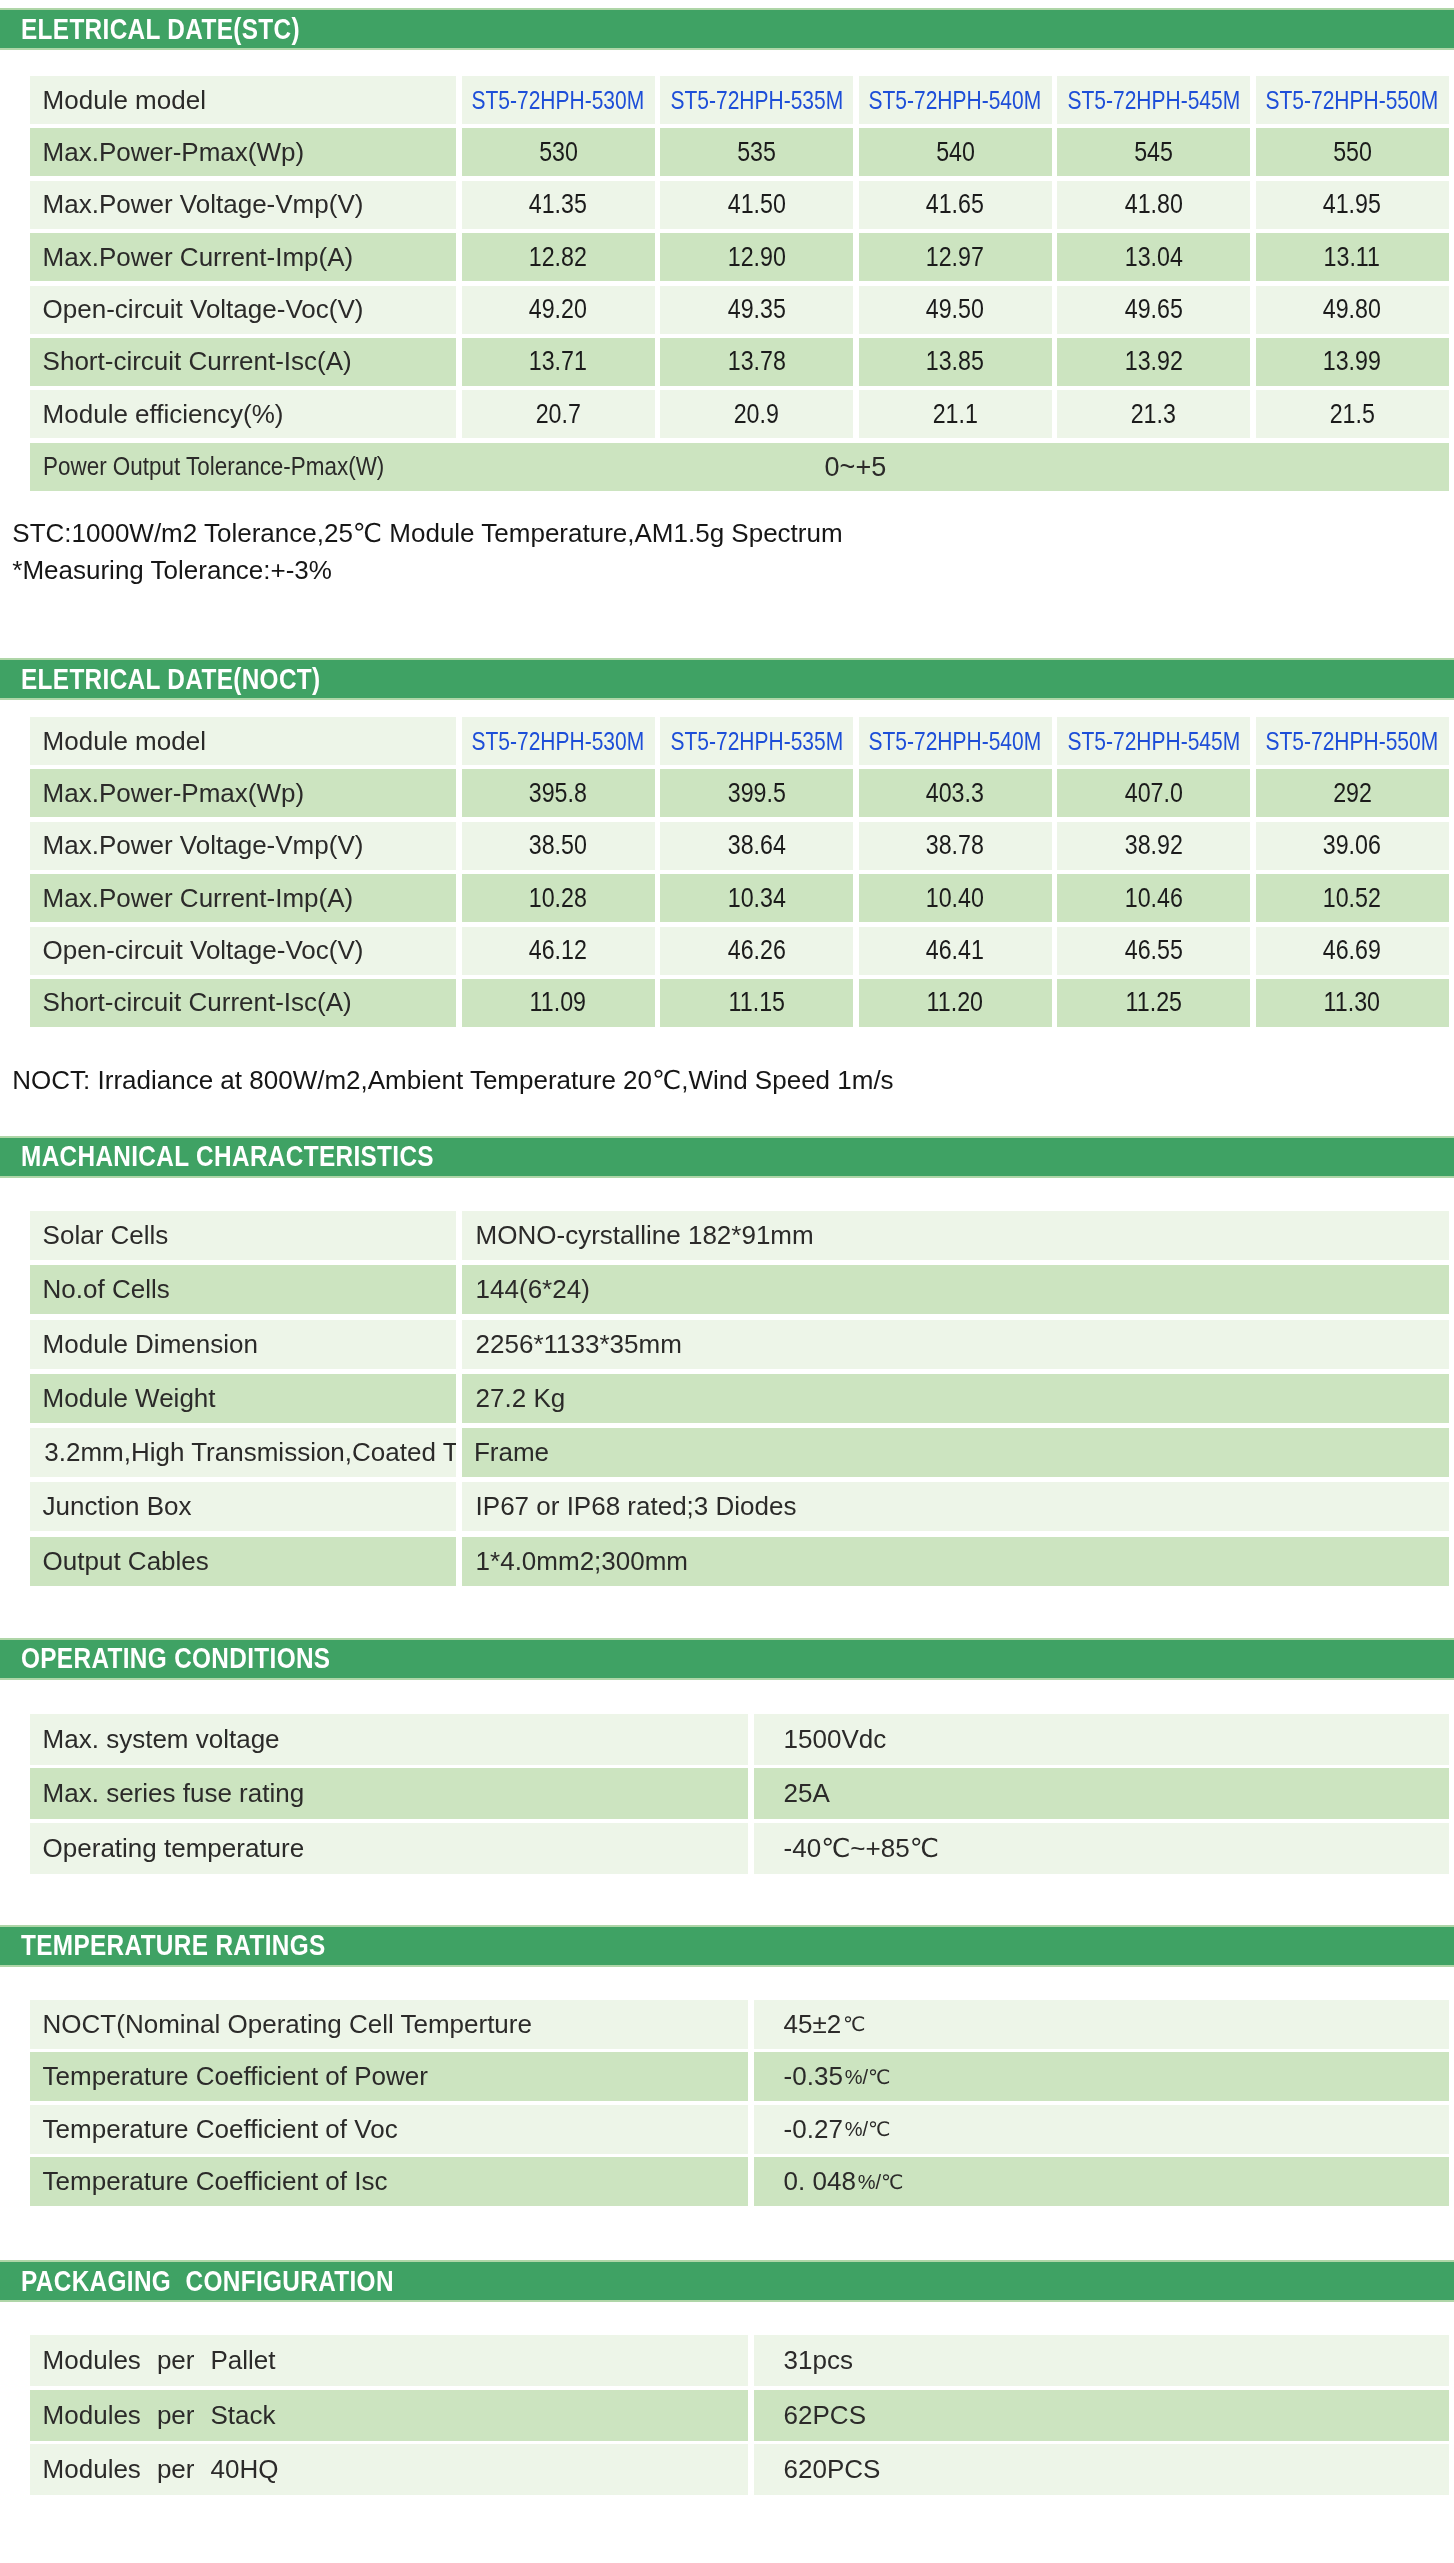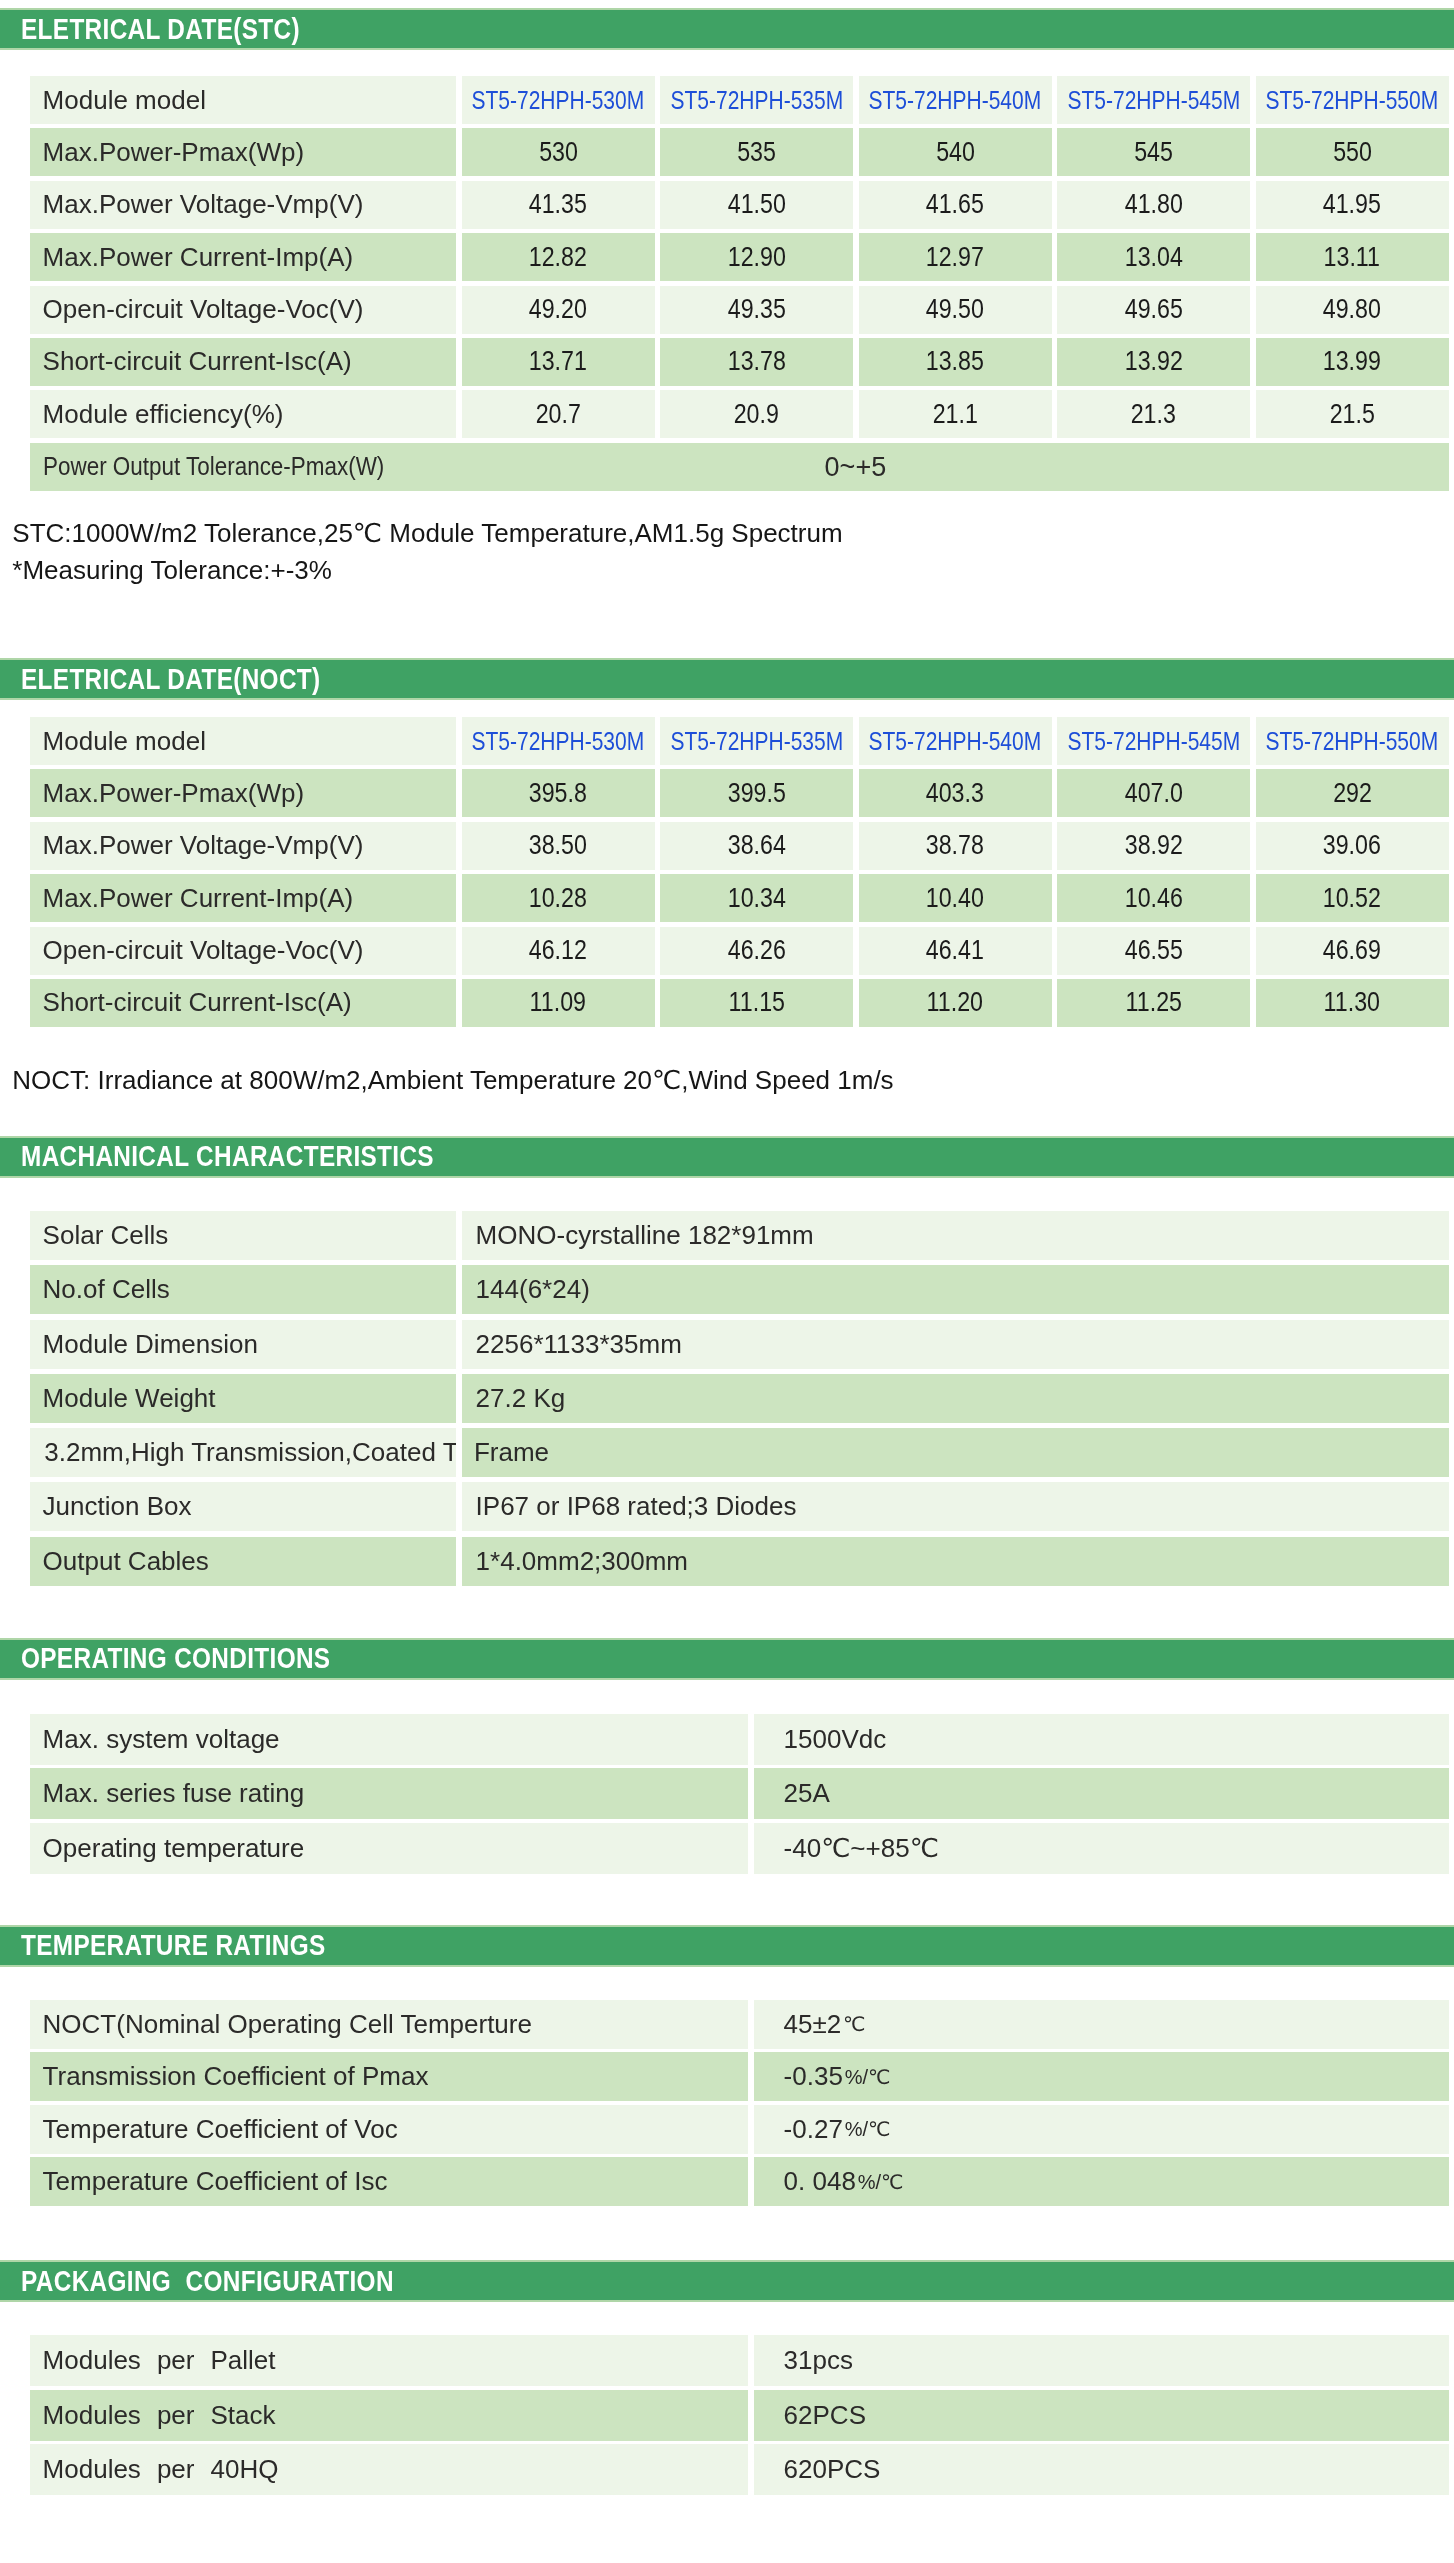--- a/index.html
+++ b/index.html
@@ -345,21 +345,21 @@
   <div class="bar mt-temp-bar">
     <span class="bar-title">TEMPERATURE RATINGS</span>
   </div>
 
   <div class="tbl g2w tbl-temp mt-temp-tbl">
     <div class="cell lt label-cell">NOCT(Nominal Operating Cell Temperture</div>
     <div class="cell lt val-cell-w">
       <span>45±2</span>
         <span class="unit">℃</span>
     </div>
-    <div class="cell dk label-cell">Transmission Coefficient of Pmax</div>
+    <div class="cell dk label-cell">Temperature Coefficient of Power</div>
     <div class="cell dk val-cell-w">
       <span>-0.35</span>
         <span class="unit">%/℃</span>
     </div>
     <div class="cell lt label-cell">Temperature Coefficient of Voc</div>
     <div class="cell lt val-cell-w">
       <span>-0.27</span>
         <span class="unit">%/℃</span>
     </div>
     <div class="cell dk label-cell">Temperature Coefficient of Isc</div>

